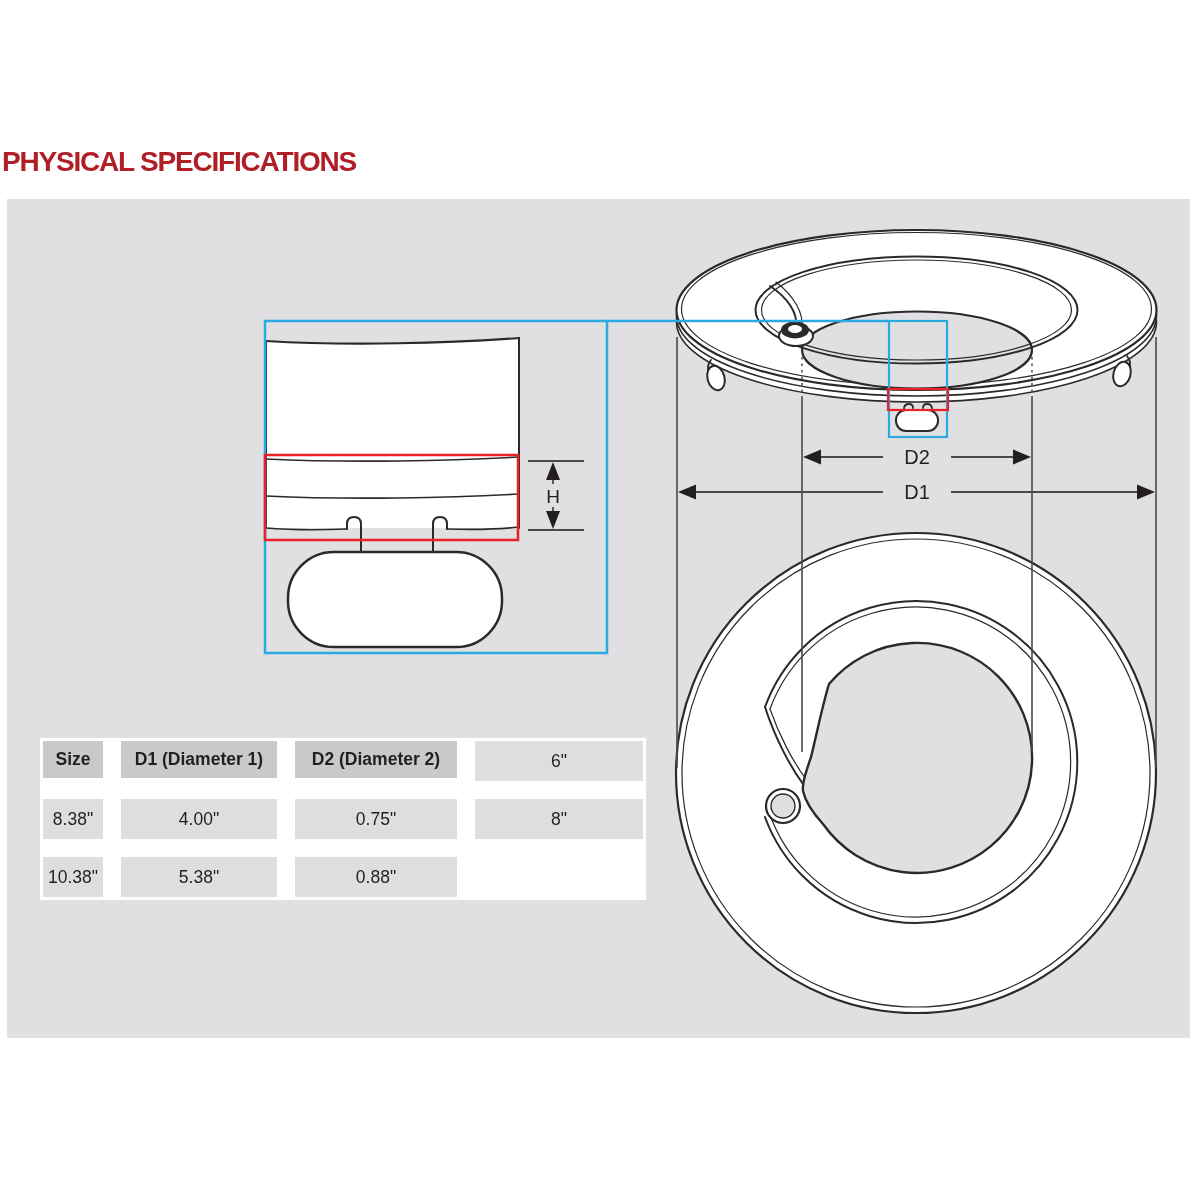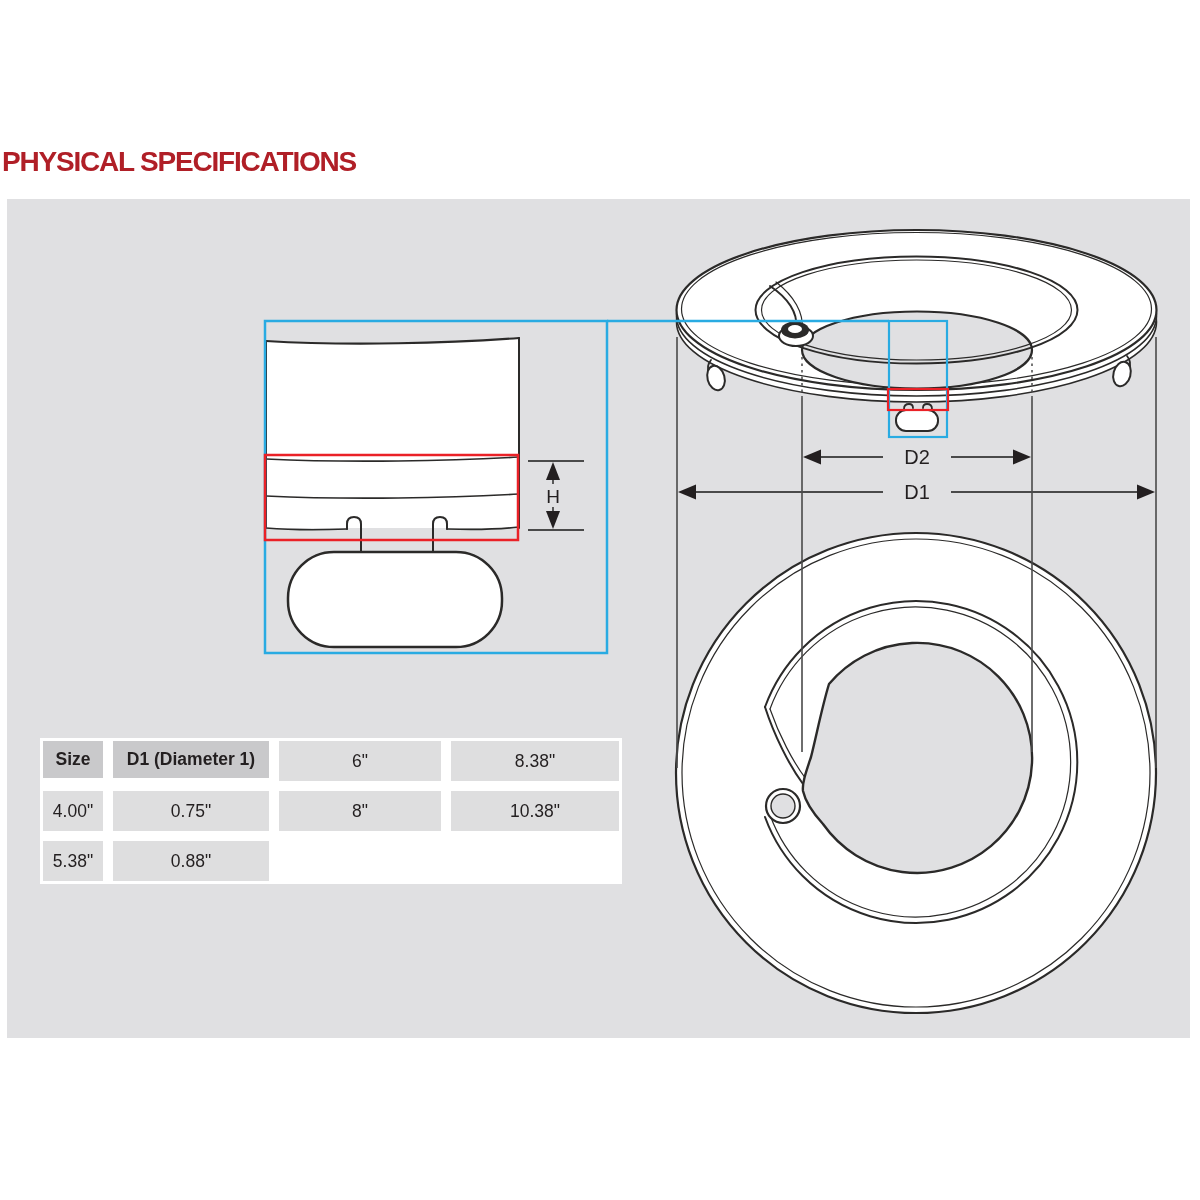--- a/index.html
+++ b/index.html
@@ -17,21 +17,21 @@
     background:#e0e0e2;
   }
   .drawing-svg{
     position:absolute;left:0;top:0;width:1200px;height:1200px;
   }
   
   .spec-table{
     position:absolute;left:40px;top:738px;background:#ffffff;
     padding:3px;display:grid;
     grid-template-columns:60px 156px 162px 168px;
-    grid-auto-rows:auto;gap:10px;
+    grid-auto-rows:auto;gap:18px;
   }
   .spec-table .cell{
     display:flex;align-items:center;justify-content:center;
     font-size:17.5px;height:40px;background:#dededf;
   }
   .spec-table .head{
     background:#c9c9cb;font-weight:bold;height:37px;
   }
   svg text{font-family:"Liberation Sans", sans-serif;fill:#231f20;}
 </style>
@@ -155,20 +155,21 @@
     <path d="M607,321 L889,321" stroke="#29abe2" stroke-width="2.5"></path>
     <rect x="889" y="321" width="58" height="116" stroke="#29abe2" stroke-width="2.2"></rect>
     <rect x="265" y="455" width="253" height="85" stroke="#ea2127" stroke-width="2.5"></rect>
     <rect x="888" y="389" width="60" height="21" stroke="#ea2127" stroke-width="2.2"></rect>
   </g>
 </svg>
 
 <div class="spec-table">
   <div class="cell head">Size</div>
   <div class="cell head">D1 (Diameter 1)</div>
+  <div class="cell head">D2 (Diameter 2)</div>
 
   <div class="cell">6"</div>
   <div class="cell">8.38"</div>
   <div class="cell">4.00"</div>
   <div class="cell">0.75"</div>
 
   <div class="cell">8"</div>
   <div class="cell">10.38"</div>
   <div class="cell">5.38"</div>
   <div class="cell">0.88"</div>

